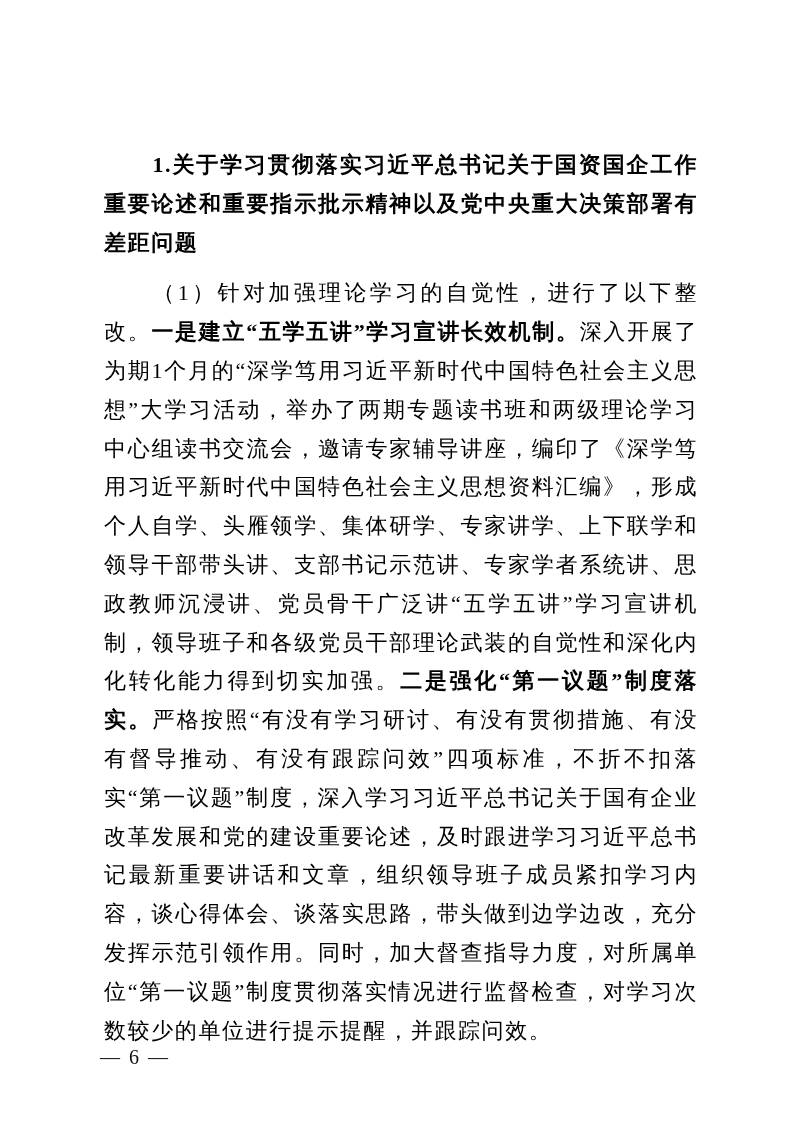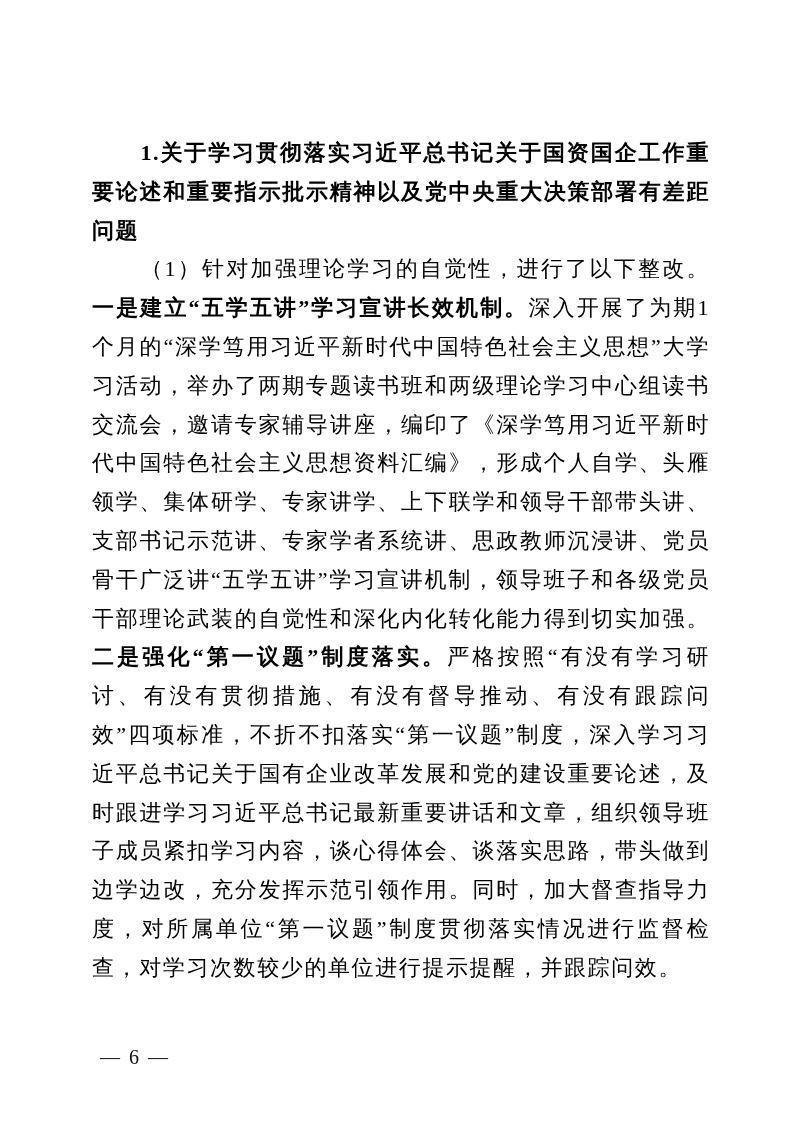--- a/index.html
+++ b/index.html
@@ -21,21 +21,21 @@
     left: 92px;
     top: 134px;
     width: 618px;
     font-size: 22px;
     line-height: 38.8px;
     letter-spacing: 1.6px;
     text-align: justify;
     text-justify: inter-ideograph;
   }
   .para {
-    margin: 0;
+    margin: 12px;
     padding: 0;
     text-indent: 2.2em;
     word-break: break-all;
   }
   .para .bold {
     font-weight: bold;
   }
   .page-number {
     position: absolute;
     left: 100px;

